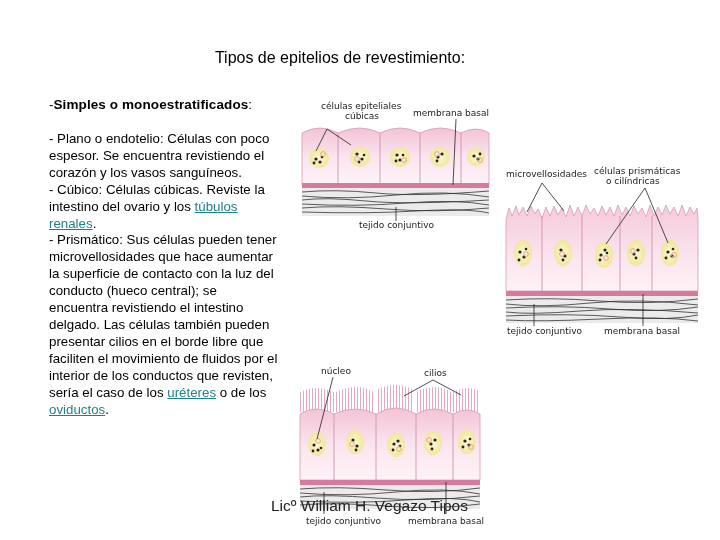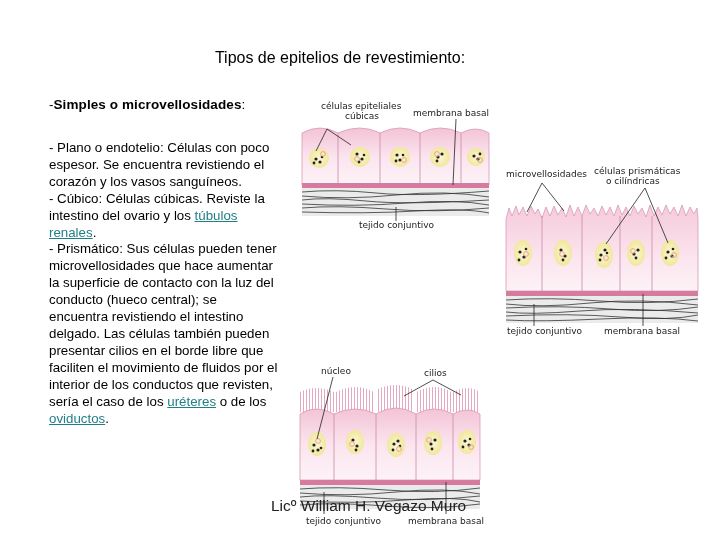--- a/index.html
+++ b/index.html
@@ -3,35 +3,35 @@
   <meta charset="utf-8">
   <style>
     html, body { margin: 0; padding: 0; background: #ffffff; }
     body { width: 720px; height: 540px; position: relative; overflow: hidden;
            font-family: "Liberation Sans", "DejaVu Sans", sans-serif; color: #000; }
     .title { position: absolute; left: 0; width: 680px; top: 49px; text-align: center;
              font-size: 16px; }
     .title span { display: inline-block; margin-left: 0px; }
     .subtitle { position: absolute; left: 49px; top: 97px; font-size: 13.5px; }
     .subtitle b { font-weight: bold; letter-spacing: 0.1px; }
-    .body-text { position: absolute; left: 49px; top: 140px; width: 230px;
+    .body-text { position: absolute; left: 49px; top: 131px; width: 230px;
                  font-size: 13.3px; line-height: 16.9px; }
     .body-text p { margin: 0; }
     a.link { color: #1f7f86; text-decoration: underline; }
     .fig { position: absolute; }
     .fig svg { display: block; }
     .lbl { font-family: "DejaVu Sans", sans-serif; font-size: 9px; fill: #222; }
     .footer { position: absolute; left: 271px; top: 497px; font-size: 15.5px; color: #222; }
   </style>
 </head>
 <body>
 
 <div class="title"><span>Tipos de epitelios de revestimiento:</span></div>
 
-<div class="subtitle"><span>-</span><b>Simples o microvellosidades</b><span>:</span></div>
+<div class="subtitle"><span>-</span><b>Simples o monoestratificados</b><span>:</span></div>
 
 <div class="body-text">
   <p>- Plano o endotelio: Células con poco espesor. Se encuentra revistiendo el corazón y los vasos sanguíneos.</p>
   <p><span>- Cúbico: Células cúbicas. Reviste la intestino del ovario y los </span><a class="link" href="#">túbulos renales</a><span>.</span></p>
   <p><span>- Prismático: Sus células pueden tener microvellosidades que hace aumentar la superficie de contacto con la luz del conducto (hueco central); se encuentra revistiendo el intestino delgado. Las células también pueden presentar cilios en el borde libre que faciliten el movimiento de fluidos por el interior de los conductos que revisten, sería el caso de los </span><a class="link" href="#">uréteres</a><span> o de los </span><a class="link" href="#">oviductos</a><span>.</span></p>
 </div>
 
 <div class="fig" style="left:296px; top:97px;">
   <svg width="200" height="135" viewBox="0 0 200 135">
     <defs>
@@ -272,13 +272,13 @@
       <line x1="37" y1="15" x2="21" y2="77"></line>
       <path d="M108,34 L137,18 L165,33"></path>
       <line x1="28" y1="130" x2="28" y2="152"></line>
       <line x1="150" y1="120" x2="150" y2="152"></line>
     </g>
     <text class="lbl" x="10" y="162">tejido conjuntivo</text>
     <text class="lbl" x="112" y="162">membrana basal</text>
   </svg>
 </div>
 
-<div class="footer">Licº William H. Vegazo Muro</div>
+<div class="footer">Licº William H. Vegazo Tipos</div>
 
 </body></html>

